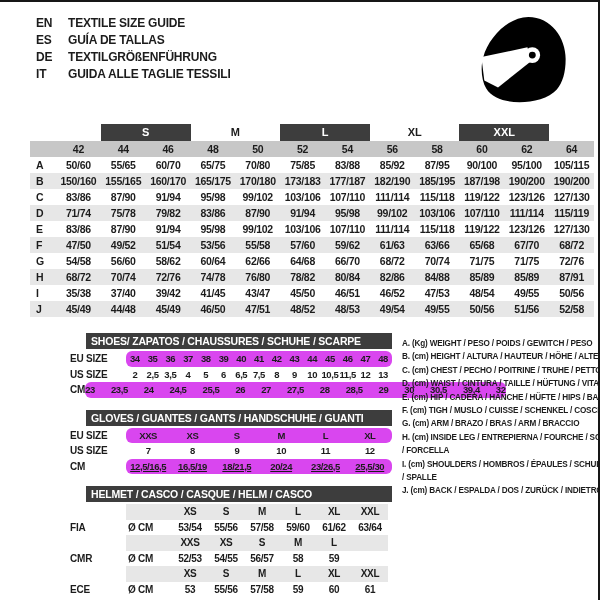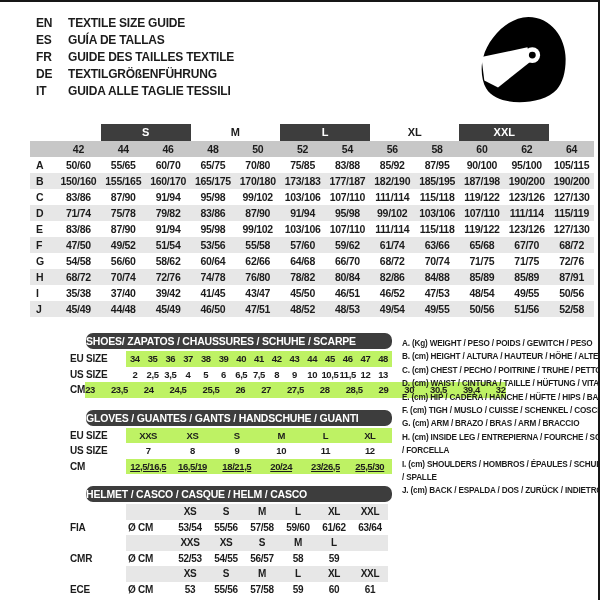--- a/index.html
+++ b/index.html
@@ -24,27 +24,27 @@
   .group-cell{height:17px;line-height:17px;text-align:center;font-size:11px;font-weight:700;}
   .group-cell.dark{background:#3d3d3d;color:#fff;}
   .sizes-row{background:#c7c7c7;}
   .data-row.shade{background:#e7e7e7;}
   
   .bottom-left{position:absolute;left:30px;top:331px;width:362px;}
   .sub-section{margin-bottom:12px;}
   .sub-header{display:flex;height:16px;margin-bottom:2px;}
   .sub-spacer{width:56px;}
   .sub-bar{flex:1;background:#3d3d3d;color:#fff;font-size:10.5px;font-weight:700;
-           line-height:16px;letter-spacing:-.2px;white-space:nowrap;box-sizing:border-box;border-radius:7px;}
+           line-height:16px;padding-left:5px;letter-spacing:-.2px;white-space:nowrap;box-sizing:border-box;}
   .sub-row{display:flex;height:15.5px;align-items:stretch;padding-left:40px;}
   .sub-label{width:56px;font-size:10px;font-weight:700;line-height:15.5px;letter-spacing:-.2px;}
   .sub-cells{flex:1;display:grid;}
   .sub-cells .cell{text-align:center;font-size:9.5px;font-weight:700;line-height:15.5px;
                    letter-spacing:-.4px;white-space:nowrap;}
-  .sub-cells.shade{background:#bef264;}
+  .sub-cells.shade{background:#d946ef;border-radius:6px;}
   .helmet-cells{display:grid;grid-template-columns:46px repeat(6,36px);width:262px;flex:none;}
   .helmet-cells .cell{text-align:center;font-size:10px;font-weight:700;line-height:15.5px;letter-spacing:-.3px;white-space:nowrap;}
   .helmet-cells .unit{text-align:left;padding-left:2px;}
   .helmet-cells.shade{background:#e7e7e7;}
   
   .legend{position:absolute;left:402px;top:334px;width:224px;}
   .legend-item{font-size:9.5px;font-weight:700;line-height:13.4px;letter-spacing:-.2px;
                transform:scaleX(.86);transform-origin:0 50%;width:116%;}
 </style>
 </head>
@@ -53,24 +53,20 @@
 <div class="canvas">
 
   <div class="langs">
       <div class="lang-row">
         <span class="lang-code">EN</span>
         <span class="lang-text">TEXTILE SIZE GUIDE</span>
       </div>
       <div class="lang-row">
         <span class="lang-code">ES</span>
         <span class="lang-text">GUÍA DE TALLAS</span>
-      </div>
-      <div class="lang-row">
-        <span class="lang-code">FR</span>
-        <span class="lang-text">GUIDE DES TAILLES TEXTILE</span>
       </div>
       <div class="lang-row">
         <span class="lang-code">DE</span>
         <span class="lang-text">TEXTILGRÖßENFÜHRUNG</span>
       </div>
       <div class="lang-row">
         <span class="lang-code">IT</span>
         <span class="lang-text">GUIDA ALLE TAGLIE TESSILI</span>
       </div>
     </div>
@@ -186,21 +182,21 @@
       </div>
       <div class="ap-row data-row shade">
         <div class="cell letter">F</div>
         <div class="cell">47/50</div>
         <div class="cell">49/52</div>
         <div class="cell">51/54</div>
         <div class="cell">53/56</div>
         <div class="cell">55/58</div>
         <div class="cell">57/60</div>
         <div class="cell">59/62</div>
-        <div class="cell">61/74</div>
+        <div class="cell">61/63</div>
         <div class="cell">63/66</div>
         <div class="cell">65/68</div>
         <div class="cell">67/70</div>
         <div class="cell">68/72</div>
       </div>
       <div class="ap-row data-row">
         <div class="cell letter">G</div>
         <div class="cell">54/58</div>
         <div class="cell">56/60</div>
         <div class="cell">58/62</div>

